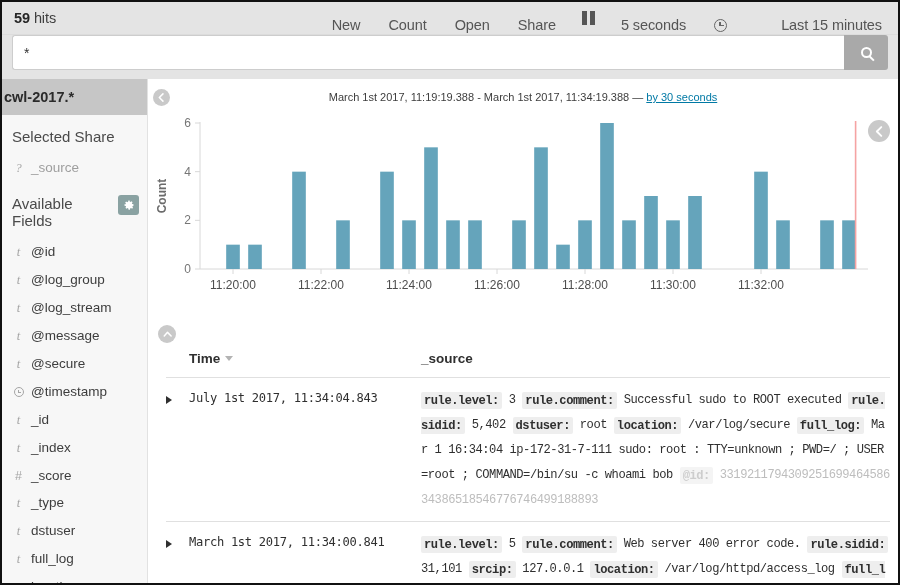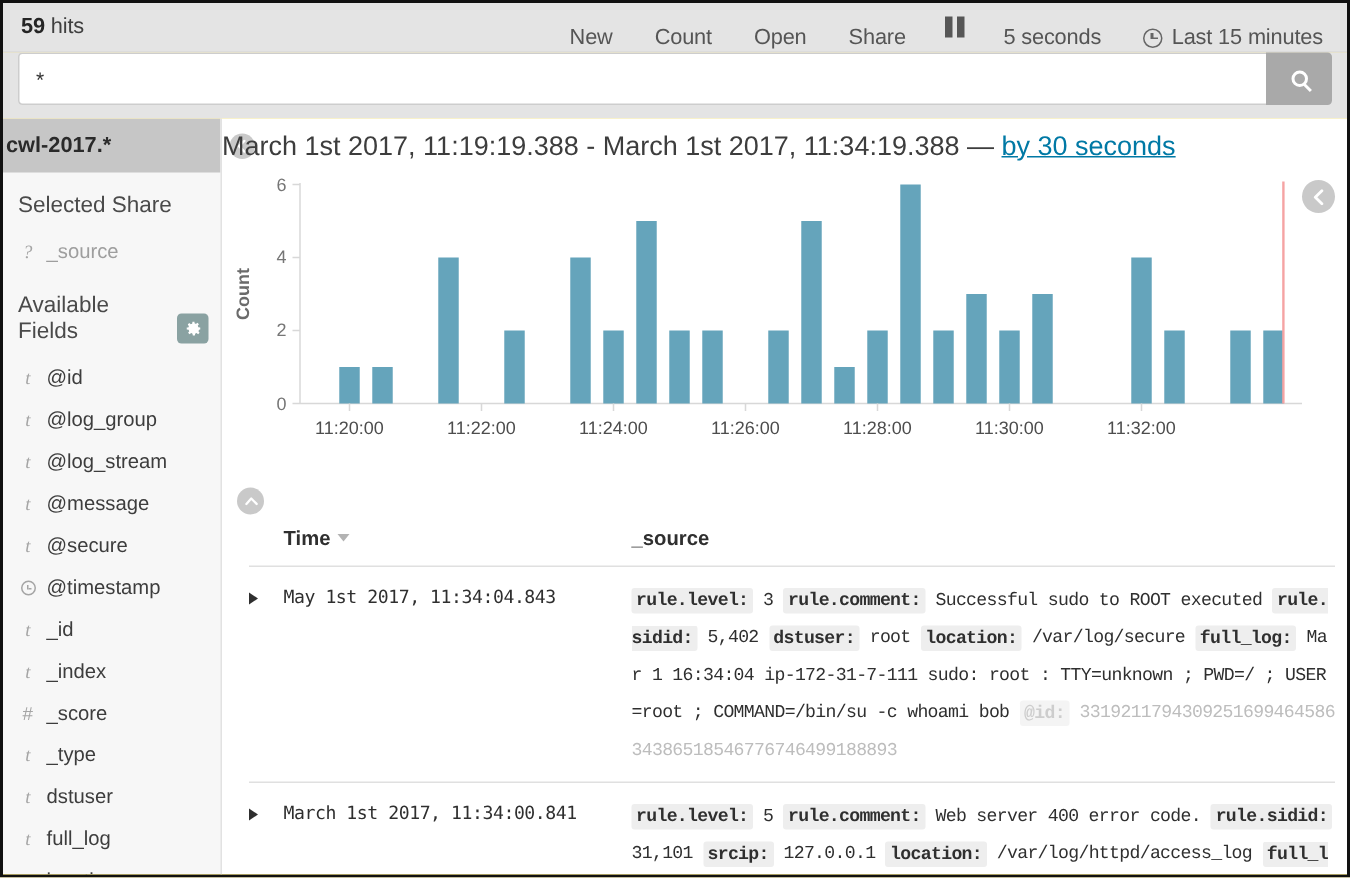--- a/index.html
+++ b/index.html
@@ -6,21 +6,21 @@
   html, body {
     width: 900px; height: 585px;
     font-family: "Liberation Sans", sans-serif;
     background: #ffffff;
     overflow: hidden;
   }
   #app {
     width: 900px; height: 585px;
     position: relative;
     border: 2px solid #111;
-    background: #fde047;
+    background: #ef4444;
     overflow: hidden;
   }
 
   
   .topbar {
     height: 33px;
     background: #e4e4e4;
     display: flex;
     align-items: center;
     padding: 0 14px 0 12px;
@@ -73,21 +73,21 @@
     left: 4.2px; top: 2px;
     width: 1.4px; height: 4.4px;
     background: #666;
   }
   .clock-glyph::after {
     content: ""; position: absolute;
     left: 5.2px; top: 5.4px;
     width: 3.4px; height: 1.4px;
     background: #666;
   }
-  .time-item { display: flex; align-items: center; padding-right: 2px; }
+  .time-item { display: flex; align-items: center; padding-right: 2px; gap: 48px; }
 
   
   .searchrow {
     height: 44px;
     background: #e4e4e4;
     padding: 0 10px 9px 10px;
     display: flex;
     align-items: flex-start;
   }
   .search-wrap {
@@ -153,21 +153,21 @@
     color: #2a2a2a;
     cursor: pointer;
   }
   .sec-title {
     font-size: 15px;
     color: #4a4a4a;
     padding: 13px 12px 9px 10px;
   }
   .sec-title-row {
     display: flex;
-    align-items: flex-end;
+    align-items: flex-start;
     padding: 13px 8px 9px 10px;
     gap: 5px;
   }
   .sec-title-row .sec-label {
     font-size: 15px; color: #4a4a4a;
   }
   .gear-btn {
     width: 21px; height: 20px;
     background: #8aa2a2;
     border-radius: 3px;
@@ -234,22 +234,22 @@
     background: #c9c9c9;
     display: flex; align-items: center; justify-content: center;
     cursor: pointer;
     flex: 0 0 auto;
     margin-left: 5px;
   }
   .collapse-circle svg { display:block; }
   .chart-title {
     position: absolute;
     left: 0; right: 0;
-    text-align: left;
-    font-size: 18px;
+    text-align: center;
+    font-size: 11px;
     color: #3d3d3d;
     pointer-events: none;
   }
   .chart-title a {
     color: #0079a5;
     text-decoration: underline;
     pointer-events: auto;
   }
 
   
@@ -557,21 +557,21 @@
           <div class="th th-time">
             <span>Time</span><span class="caret-down"></span>
           </div>
           <div class="th th-source">
             <span>_source</span>
           </div>
         </div>
 
         <div class="doc-row">
           <div class="expand-arrow"><i></i></div>
-          <div class="doc-time">May 1st 2017, 11:34:04.843</div>
+          <div class="doc-time">July 1st 2017, 11:34:04.843</div>
           <div class="doc-source">
             <span class="fkey">rule.level:</span><span> 3 </span><span class="fkey">rule.comment:</span><span> Successful sudo to ROOT executed </span><span class="fkey">rule.sidid:</span><span> 5,402 </span><span class="fkey">dstuser:</span><span> root </span><span class="fkey">location:</span><span> /var/log/secure </span><span class="fkey">full_log:</span><span> Mar 1 16:34:04 ip-172-31-7-111 sudo: root : TTY=unknown ; PWD=/ ; USER=root ; COMMAND=/bin/su -c whoami bob </span><span class="dim"><span class="fkey">@id:</span><span> 33192117943092516994645863438651854677674649918889­3</span></span>
           </div>
         </div>
 
         <div class="doc-row">
           <div class="expand-arrow"><i></i></div>
           <div class="doc-time">March 1st 2017, 11:34:00.841</div>
           <div class="doc-source">
             <span class="fkey">rule.level:</span><span> 5 </span><span class="fkey">rule.comment:</span><span> Web server 400 error code. </span><span class="fkey">rule.sidid:</span><span> 31,101 </span><span class="fkey">srcip:</span><span> 127.0.0.1 </span><span class="fkey">location:</span><span> /var/log/httpd/access_log </span><span class="fkey">full_log:</span>

